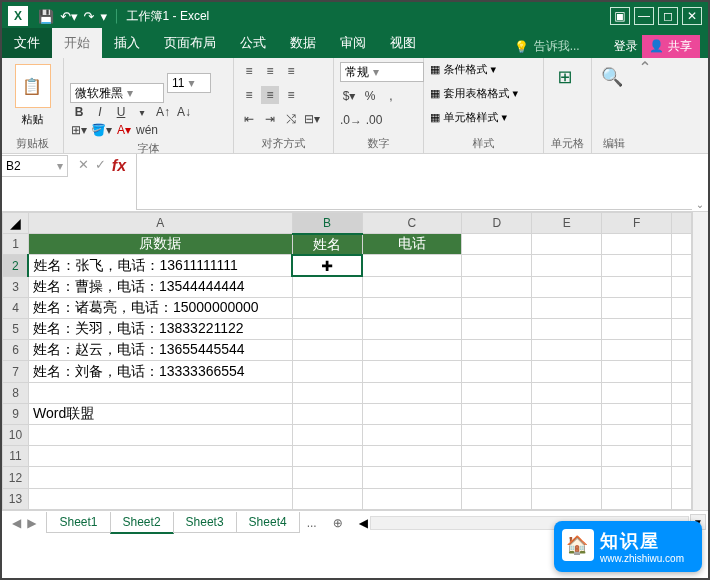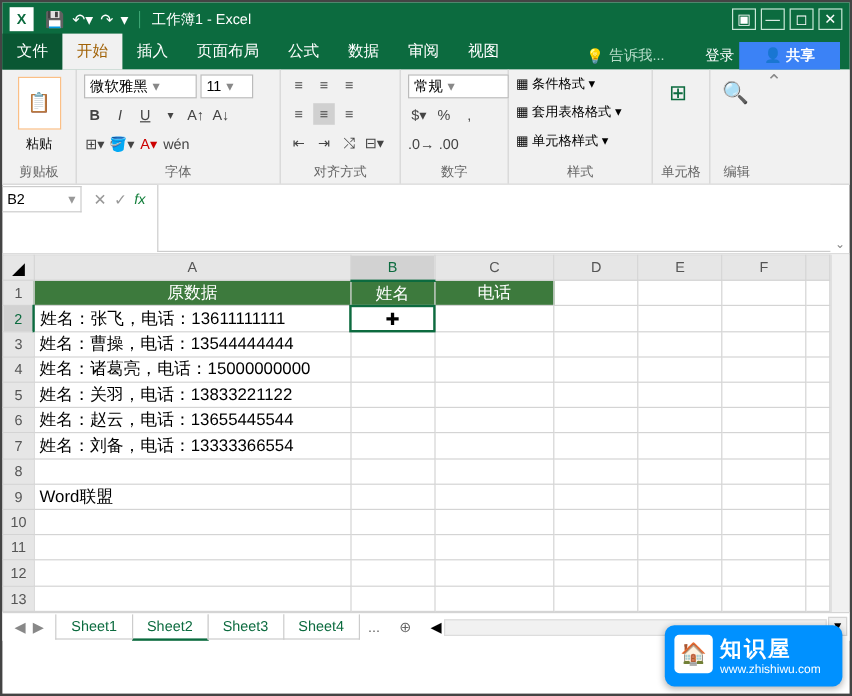--- a/index.html
+++ b/index.html
@@ -13,41 +13,41 @@
 .qat span { color: #fff; font-size: 13px; }
 .divider { margin: 0 6px; color: #3fa876; }
 .title { flex: 1; text-align: left; }
 .wincontrols { display: flex; gap: 4px; margin-right: 6px; }
 .winbtn { width: 20px; height: 18px; border: 1px solid #c9e8d8; color: #fff; display: flex; align-items: center; justify-content: center; font-size: 12px; }
 
 
 .tabs { background: #0c6b3f; height: 28px; display: flex; align-items: flex-end; font-size: 13px; color: #fff; text-align: center; }
 .tab { padding: 6px 12px; cursor: pointer; }
 .tab.file { background: #0a5733; }
-.tab.active { background: #f1f1f1; color: #a16207; }
+.tab.active { background: #f1f1f1; color: #737373; }
 .tabs-right { margin-left: auto; display: flex; align-items: center; gap:4px; padding-right:8px; font-size:12px;}
 .tell { color: #b6dcc8; display:flex; align-items:center; gap:4px;}
 
 
 .ribbon { background: #f1f1f1; border-bottom: 1px solid #d4d4d4; height: 96px; display: flex; }
 .group { border-right: 1px solid #d4d4d4; padding: 4px 6px 2px 6px; display: flex; flex-direction: column; justify-content: space-between; }
 .group-label { text-align: center; font-size: 11px; color: #666; margin-top:2px;}
 .grow { display: flex; align-items: center; gap: 3px; }
 .gcol { display: flex; flex-direction: column; gap: 2px; }
 .rbtn { min-width: 18px; height: 18px; display: inline-flex; align-items: center; justify-content: center; font-size: 12px; color: #444; }
 .rbtn.small { font-size: 10px; }
 .font-sel { border: 1px solid #bbb; background: #fff; font-size: 12px; padding: 1px 4px; height: 20px; display:flex; align-items:center; gap:4px;}
 .iconbtn { width: 30px; height: 30px; border: 1px solid transparent; display:flex; align-items:center; justify-content:center; font-size:18px; color:#0c6b3f;}
 .clipboard-paste { width: 36px; height: 44px; border: 1px solid #fbbf86; background: #fff; margin:2px; display:flex; align-items:center; justify-content:center;}
 
 
 .fbar { display: flex; align-items: center; border-bottom: 1px solid #d4d4d4; height: 24px; }
 .namebox { width: 66px; border: 1px solid #ccc; border-left:none; height: 22px; font-size: 12px; padding: 2px 4px; display:flex; align-items:center; justify-content:space-between;}
 .fx-controls { display: flex; gap: 6px; padding: 0 10px; color: #999; font-size: 13px;}
-.fx-label { font-style: italic; color: #15803d; font-size: 12px; }
+.fx-label { font-style: italic; color: #b91c1c; font-size: 16px; font-weight: bold; }
 .formula-display { flex:1; height: 56px; border-left:1px solid #ccc; border-bottom:1px solid #ccc; background:#fff; margin-bottom:-1px;}
 
 
 .grid-wrap { position: relative; height: 298px; overflow: hidden; display:flex;}
 .grid { border-collapse: collapse; font-size: 14px; }
 .grid th, .grid td { border: 1px solid #d4d4d4; height: 21px; font-weight: normal; }
 .colhdr { background: #e6e6e6; text-align: center; font-size: 12px; color: #555; height:20px !important;}
 .colhdr.sel { background: #d2d2d2; color:#0c6b3f; border-bottom:2px solid #0c6b3f;}
 .rowhdr { background: #e6e6e6; width: 26px; text-align: center; font-size: 12px; color: #555;}
 .rowhdr.sel { background: #d2d2d2; color:#0c6b3f; border-right:2px solid #0c6b3f;}
@@ -113,35 +113,35 @@
     <div class="tab active">开始</div>
     <div class="tab">插入</div>
     <div class="tab">页面布局</div>
     <div class="tab">公式</div>
     <div class="tab">数据</div>
     <div class="tab">审阅</div>
     <div class="tab">视图</div>
     <div class="tabs-right">
       <span class="tell">💡 <span>告诉我...</span></span>
       <span style="margin-left:30px;">登录</span>
-      <span style="background:#3b82f6;padding:3px 21px;font-weight:bold;">👤 <span>共享</span></span>
+      <span style="background:#ec4899;padding:3px 8px;">👤 <span>共享</span></span>
     </div>
   </div>
 
   <div class="ribbon">
     <div class="group" style="width:62px;">
       <div class="gcol" style="align-items:center;">
         <div class="clipboard-paste">📋</div>
         <span style="font-size:11px;">粘贴</span>
       </div>
       <div class="group-label">剪贴板</div>
     </div>
     <div class="group" style="width:170px;">
       <div class="grow">
-        <div class="font-sel" style="width:94px;">
+        <div class="font-sel" style="width:94px;margin-top:21px;">
             <span>微软雅黑</span>
             <span style="color:#888;">▾</span>
           </div>
         <div class="font-sel" style="width:44px;">
             <span>11</span>
             <span style="color:#888;">▾</span>
           </div>
       </div>
       <div class="grow">
         <span class="rbtn" style="font-weight:bold;">B</span>

